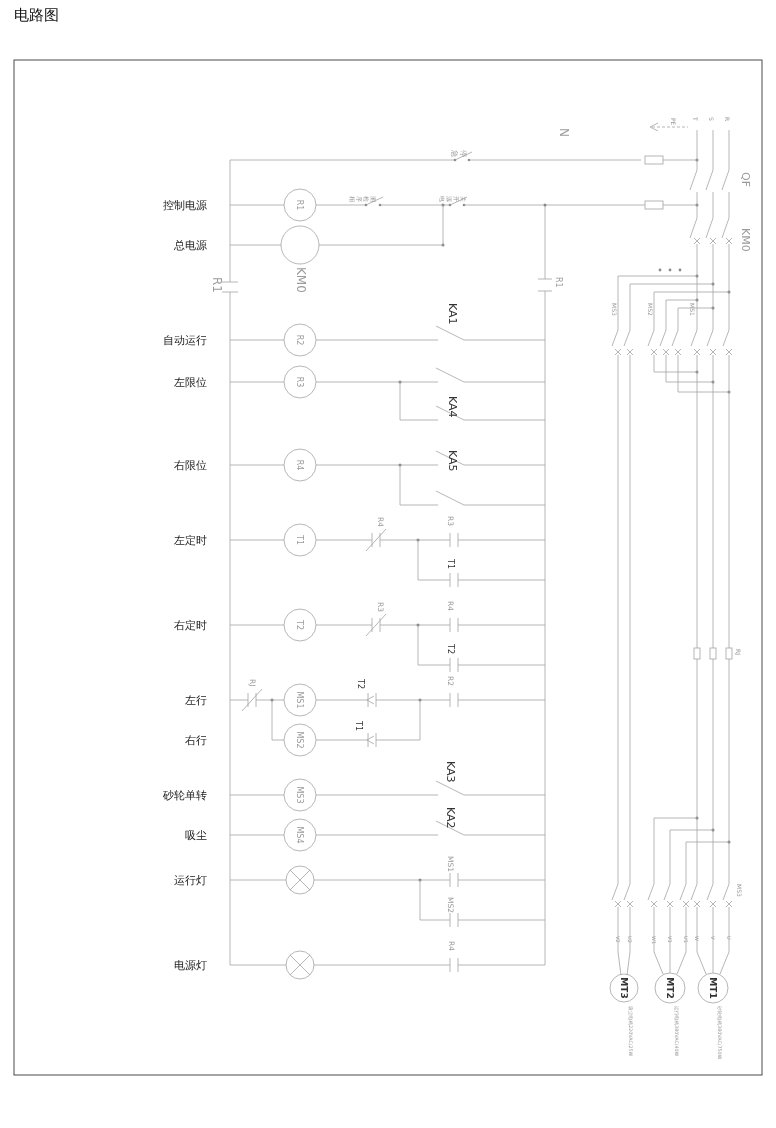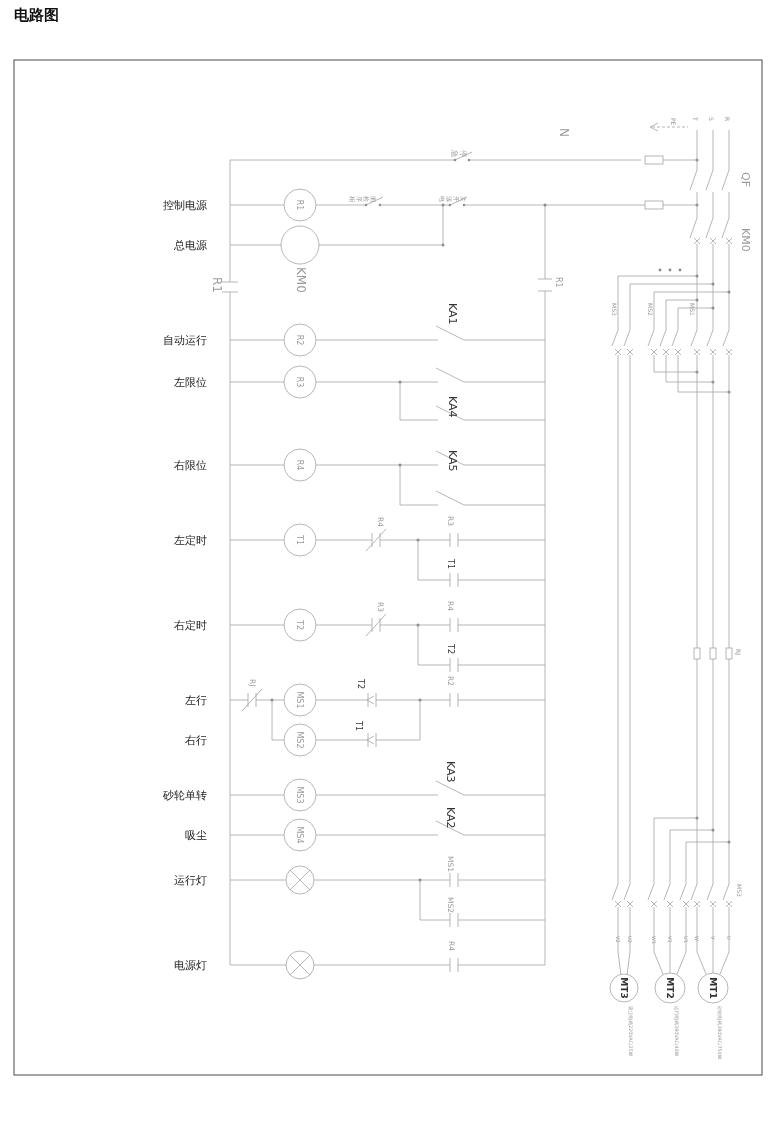--- a/index.html
+++ b/index.html
@@ -1,17 +1,17 @@
 <!DOCTYPE html>
 <html><head>
 <meta charset="utf-8">
 <style>
   html,body{margin:0;padding:0;background:#fff;}
   body{width:776px;height:1128px;position:relative;font-family:"DejaVu Sans",sans-serif;}
-  #title{position:absolute;left:14px;top:6px;font-size:15px;font-weight:bold;color:#111;}
+  #title{position:absolute;left:14px;top:6px;font-size:15px;font-weight:normal;color:#111;}
   svg{position:absolute;left:0;top:0;}
   svg line,svg rect,svg circle,svg path,svg polyline{stroke:#a3a3a3;fill:none;stroke-width:0.8;}
   svg rect.frame{stroke:#4a4a4a;stroke-width:1;}
   svg rect.fuse{fill:#fff;}
   svg .dot{fill:#8a8a8a;stroke:none;}
   svg text{stroke:none;}
   .rl{fill:#222;font-size:11px;}
   .td{fill:#333;}
   .tg{fill:#9a9a9a;}
   .s11{font-size:11px;} .s12{font-size:12px;} .s9{font-size:9px;font-weight:bold;}

